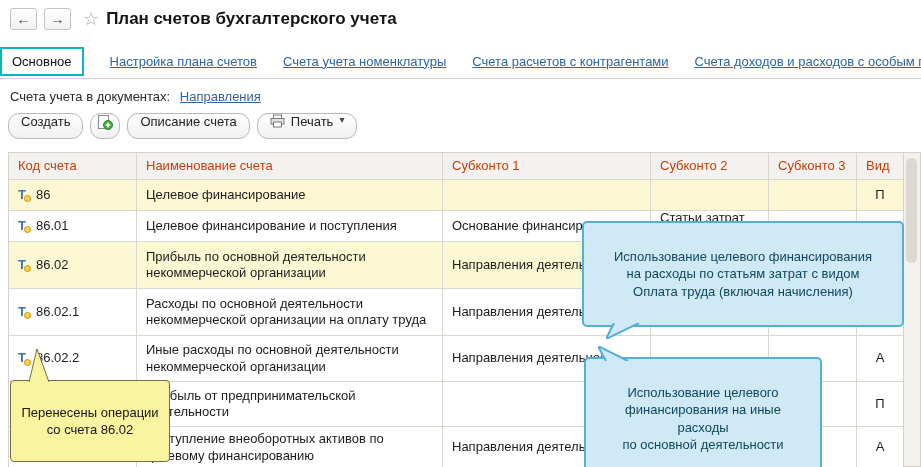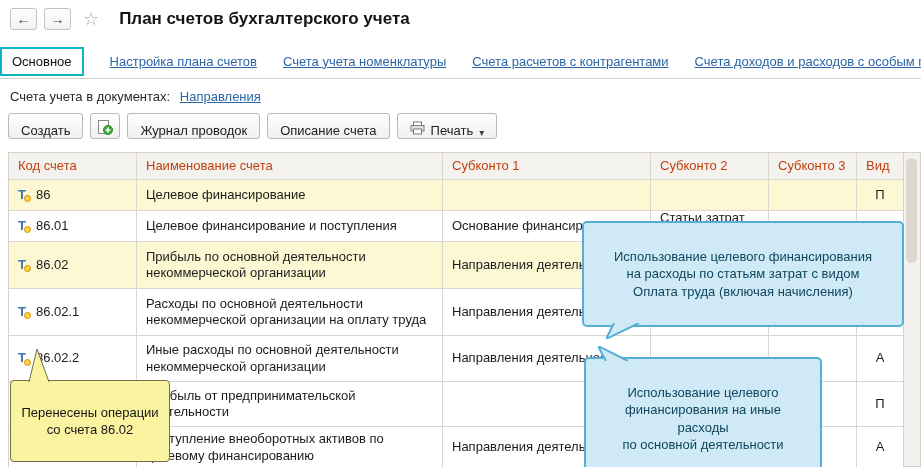--- a/index.html
+++ b/index.html
@@ -5,36 +5,36 @@
   *{box-sizing:border-box;margin:0;padding:0}
   html,body{background:#fff}
   body{width:921px;height:467px;font-family:"Liberation Sans","DejaVu Sans",sans-serif;font-size:13px;color:#1c1c1c;overflow:hidden}
   .app{position:relative;width:921px;height:467px;background:#fff;overflow:hidden}
 
   
   .titlebar{position:absolute;top:8px;left:10px;display:flex;align-items:center;gap:7px}
   .navbtn{width:27px;height:22px;border:1px solid #c3c3c3;border-radius:3px;background:linear-gradient(#fefefe,#f2f2f2);
           display:flex;align-items:center;justify-content:center;font-size:14px;font-weight:bold;color:#3d3d3d;cursor:pointer}
   .star{color:#a6a6a6;font-size:18px;margin-left:5px;cursor:pointer}
-  .page-title{font-size:17px;font-weight:700;color:#141414;margin-left:13px;white-space:nowrap}
+  .page-title{font-size:17px;font-weight:700;color:#141414;white-space:nowrap}
 
   
   .tabsbar{position:absolute;top:44px;left:0;width:921px;height:35px;border-bottom:1px solid #d1d1d1;
            display:flex;align-items:center;gap:26px;white-space:nowrap;overflow:hidden}
   .tab-active{border:2px solid #0db3c0;padding:5px 10px;color:#111;background:#fff;cursor:pointer}
   .tab-link{color:#2c66a5;text-decoration:underline;cursor:pointer}
 
   
   .filterbar{position:absolute;top:89px;left:10px;color:#2a2a2a}
   .filterbar .link{color:#2c66a5;text-decoration:underline;margin-left:6px;cursor:pointer}
 
   
   .toolbar{position:absolute;top:113px;left:8px;display:flex;align-items:center;gap:7px}
-  .btn{height:26px;border:1px solid #b9b9b9;border-radius:3px;background:linear-gradient(#fefefe,#f0f0f0);
-       padding:0 12px;display:flex;align-items:flex-end;gap:6px;font-size:13px;color:#222;cursor:pointer;white-space:nowrap}
+  .btn{height:26px;border:1px solid #b9b9b9;border-radius:11px;background:linear-gradient(#fefefe,#f0f0f0);
+       padding:0 12px;display:flex;align-items:flex-start;gap:6px;font-size:13px;color:#222;cursor:pointer;white-space:nowrap}
   .btn.iconbtn{padding:0 6px}
   .caret{font-size:10px;color:#444}
 
   
   .table{position:absolute;top:152px;left:8px;width:896px;border:1px solid #d6d2cb;border-bottom:none;background:#fff}
   .tr{display:grid;grid-template-columns:128px 306px 208px 118px 88px 46px;border-bottom:1px solid #dad6d0}
   .td{border-right:1px solid #dad6d0;padding:3px 9px;display:flex;align-items:center;line-height:1.25;overflow:hidden}
   .td:last-child{border-right:none}
   .thead{background:#f4f2ef}
   .thead .td{color:#c2410c}
@@ -94,23 +94,20 @@
     <div class="btn iconbtn">
       <span>
         <svg width="16" height="16" viewBox="0 0 16 16">
           <rect x="1.5" y="1.5" width="10" height="13" fill="#ffffff" stroke="#8a8a8a"></rect>
           <circle cx="11" cy="11" r="4.5" fill="#3fae3f" stroke="#2c8a2c"></circle>
           <path d="M11 8.6 V13.4 M8.6 11 H13.4" stroke="#ffffff" stroke-width="1.6"></path>
         </svg>
       </span>
     </div>
     <div class="btn">
-      <span>Журнал проводок</span>
-    </div>
-    <div class="btn">
       <span>Описание счета</span>
     </div>
     <div class="btn">
       <span>
         <svg width="15" height="14" viewBox="0 0 15 14">
           <rect x="3.5" y="1" width="8" height="3.5" fill="#fff" stroke="#7a7a7a"></rect>
           <rect x="1" y="4.5" width="13" height="5.5" fill="#e3e3e3" stroke="#7a7a7a"></rect>
           <rect x="3.5" y="8" width="8" height="5" fill="#fff" stroke="#7a7a7a"></rect>
         </svg>
       </span>

